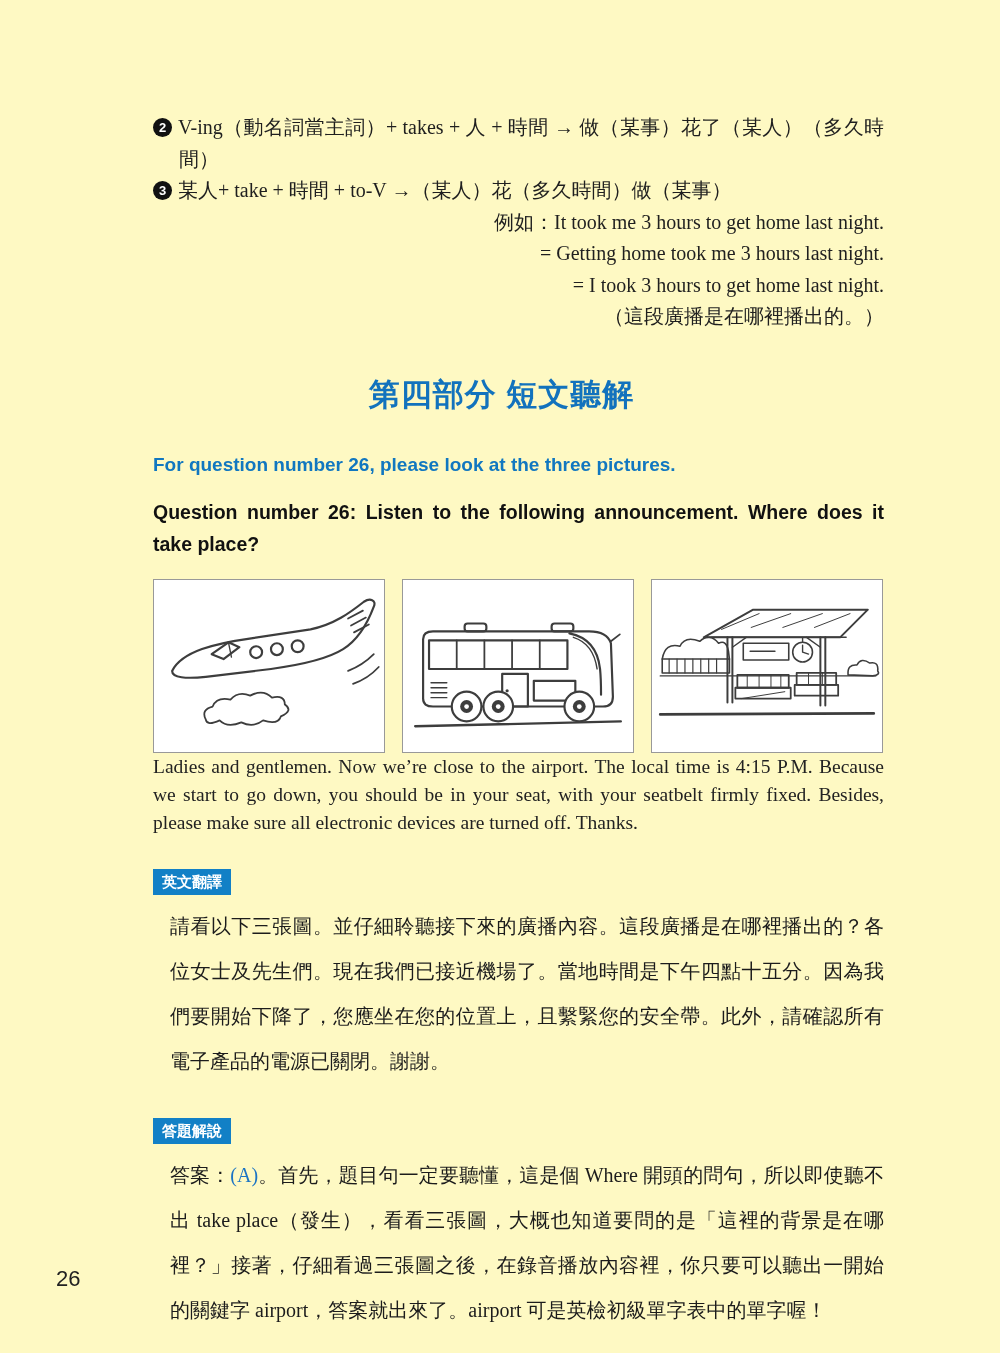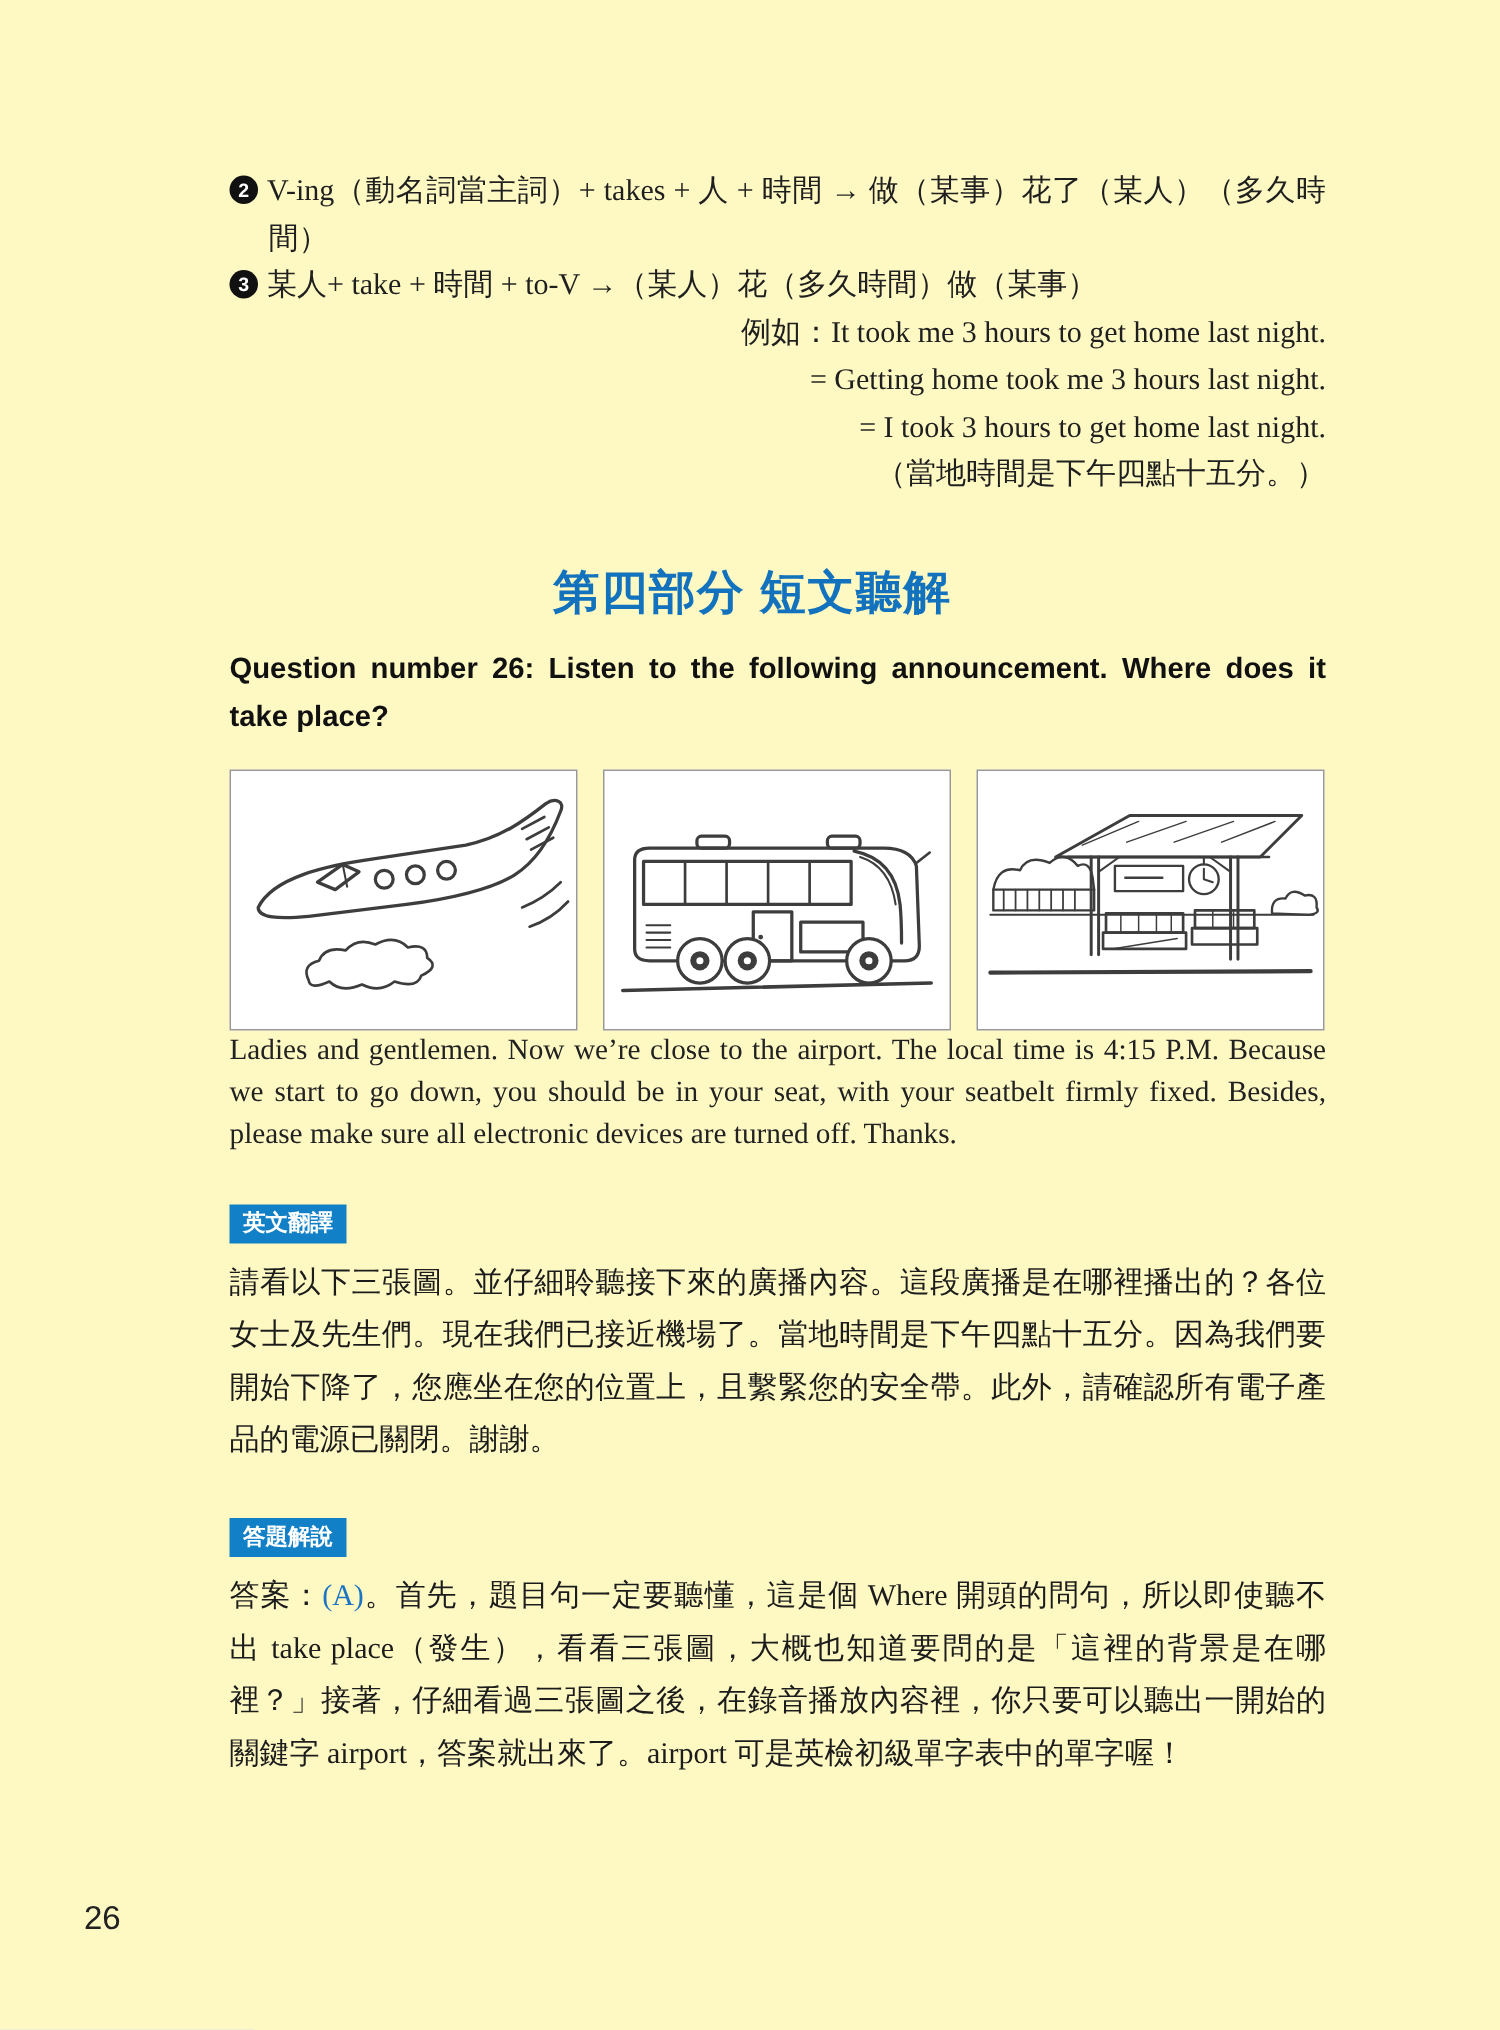--- a/index.html
+++ b/index.html
@@ -69,22 +69,22 @@
   .badge{
     display:inline-block;
     margin-top:12px;
     background:#1280c6;color:#fff;
     font-size:15px;font-weight:bold;line-height:20px;
     padding:3px 9px;
   }
   .badge2{margin-top:14px;}
   .cn-par{
     margin-top:9px;
-    font-size:20px;line-height:35px;
-    text-align:justify;color:#1c1c1c;
+    font-size:20px;line-height:45px;
+    text-align:justify;color:#1c1c1c;margin-left:17px;
   }
   .answer-blue{color:#1b74c4;}
 
   .page-number{
     position:absolute;left:56px;top:1266px;
     font-size:22px;color:#222;
     font-family:"Liberation Sans","DejaVu Sans",sans-serif;
   }
 </style>
 </head>
@@ -97,25 +97,26 @@
       <span class="num-badge">2</span><span>V-ing（動名詞當主詞）+ takes + 人 + 時間 → 做（某事）花了（某人）（多久時間）</span>
     </div>
     <div class="note-item serif">
       <span class="num-badge">3</span><span>某人+ take + 時間 + to-V →（某人）花（多久時間）做（某事）</span>
     </div>
 
     <div class="examples serif">
       <div>例如：It took me 3 hours to get home last night.</div>
       <div class="ex-indent">= Getting home took me 3 hours last night.</div>
       <div class="ex-indent">= I took 3 hours to get home last night.</div>
-      <div class="ex-indent2">（當地時間是下午四點十五分。）</div>
+      <div class="ex-indent2">（這段廣播是在哪裡播出的。）</div>
     </div>
 
     <h1 class="section-title sans">第四部分 短文聽解</h1>
 
+    <p class="intro-line sans">For question number 26, please look at the three pictures.</p>
     <p class="question-line sans">Question number 26: Listen to the following announcement. Where does it take place?</p>
 
     <div class="pictures">
 
       <div class="pic-box">
         <svg viewBox="0 0 232 174">
           <g class="line-art" stroke-width="2.2">
             <path d="M18,92 C28,72 62,64 98,59 L158,50 C182,45 198,33 212,22 C218,18 225,20 222,27 C216,43 207,60 191,70 C175,80 148,86 118,90 L52,98 C32,100 18,99 18,92 Z"></path>
             <path d="M58,75 L75,63 L86,68 L70,80 Z"></path>
             <path d="M75,63 L78,78" stroke-width="1.4"></path>

